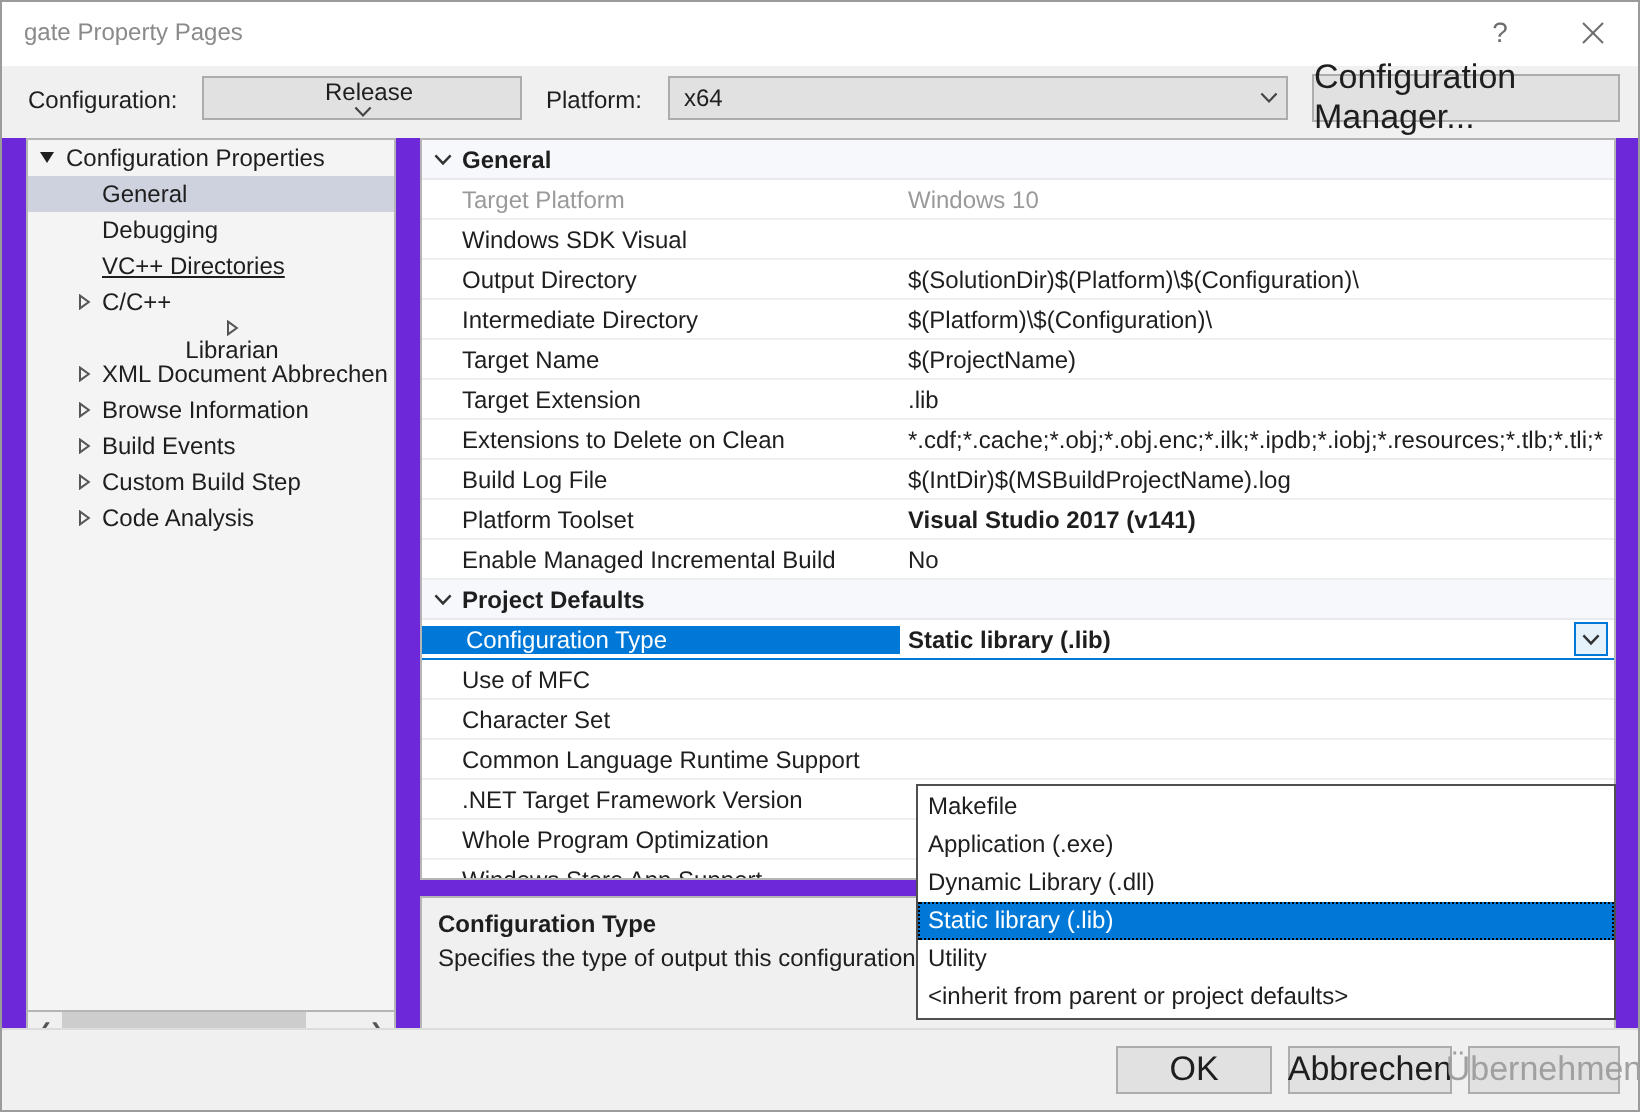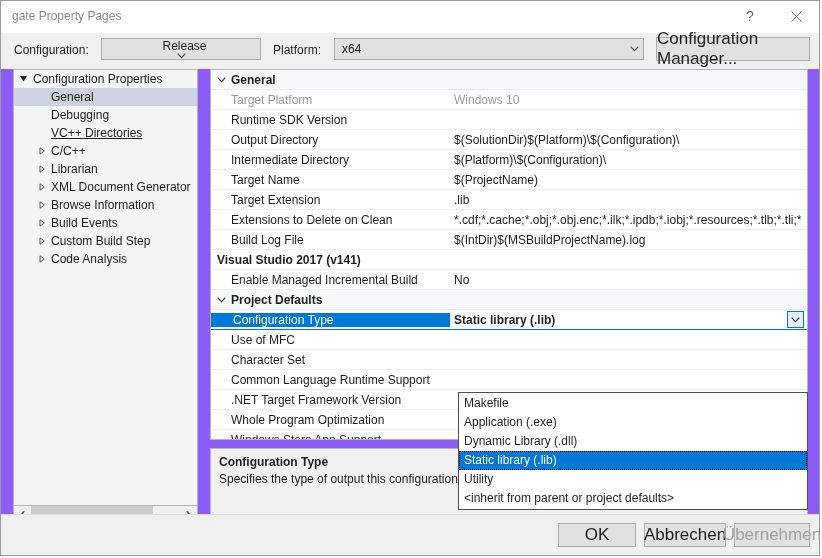--- a/index.html
+++ b/index.html
@@ -15,21 +15,21 @@
     position: relative;
     -webkit-font-smoothing: antialiased;
   }
 
   
   .window {
     position: absolute;
     left: 0; top: 0;
     width: 820px; height: 556px;
     border: 1px solid #9b9b9b;
-    background: #8b5cf6;
+    background: #6d28d9;
     box-sizing: border-box;
     display: flex;
     flex-direction: column;
   }
 
   
   .titlebar {
     height: 32px;
     background: #ffffff;
     display: flex;
@@ -372,35 +372,35 @@
             <span class="tree-label">VC++ Directories</span>
           </div>
           <div class="tree-item" style="padding-left: 20px;">
             <span class="tree-arrow">
               <svg width="8" height="8" viewBox="0 0 8 8">
                 <polygon points="2,0.8 6.4,4 2,7.2" fill="none" stroke="#555" stroke-width="1"></polygon>
               </svg>
             </span>
             <span class="tree-label">C/C++</span>
           </div>
-          <div class="tree-item" style="padding-left: 20px;">
+          <div class="tree-item" style="padding-left: 20px; flex-direction: column;">
             <span class="tree-arrow">
               <svg width="8" height="8" viewBox="0 0 8 8">
                 <polygon points="2,0.8 6.4,4 2,7.2" fill="none" stroke="#555" stroke-width="1"></polygon>
               </svg>
             </span>
             <span class="tree-label">Librarian</span>
           </div>
           <div class="tree-item" style="padding-left: 20px;">
             <span class="tree-arrow">
               <svg width="8" height="8" viewBox="0 0 8 8">
                 <polygon points="2,0.8 6.4,4 2,7.2" fill="none" stroke="#555" stroke-width="1"></polygon>
               </svg>
             </span>
-            <span class="tree-label">XML Document Generator</span>
+            <span class="tree-label">XML Document Abbrechen</span>
           </div>
           <div class="tree-item" style="padding-left: 20px;">
             <span class="tree-arrow">
               <svg width="8" height="8" viewBox="0 0 8 8">
                 <polygon points="2,0.8 6.4,4 2,7.2" fill="none" stroke="#555" stroke-width="1"></polygon>
               </svg>
             </span>
             <span class="tree-label">Browse Information</span>
           </div>
           <div class="tree-item" style="padding-left: 20px;">
@@ -445,21 +445,21 @@
                 <polyline points="0.7,0.7 4.5,4.7 8.3,0.7" fill="none" stroke="#333" stroke-width="1.2"></polyline>
               </svg>
             </span>
             <span>General</span>
           </div>
           <div class="prop-row dim">
             <div class="prop-name">Target Platform</div>
             <div class="prop-val">Windows 10</div>
           </div>
           <div class="prop-row">
-            <div class="prop-name">Runtime SDK Version</div>
+            <div class="prop-name">Windows SDK Visual</div>
           </div>
           <div class="prop-row">
             <div class="prop-name">Output Directory</div>
             <div class="prop-val">$(SolutionDir)$(Platform)\$(Configuration)\</div>
           </div>
           <div class="prop-row">
             <div class="prop-name">Intermediate Directory</div>
             <div class="prop-val">$(Platform)\$(Configuration)\</div>
           </div>
           <div class="prop-row">
@@ -472,20 +472,21 @@
           </div>
           <div class="prop-row">
             <div class="prop-name">Extensions to Delete on Clean</div>
             <div class="prop-val">*.cdf;*.cache;*.obj;*.obj.enc;*.ilk;*.ipdb;*.iobj;*.resources;*.tlb;*.tli;*</div>
           </div>
           <div class="prop-row">
             <div class="prop-name">Build Log File</div>
             <div class="prop-val">$(IntDir)$(MSBuildProjectName).log</div>
           </div>
           <div class="prop-row">
+            <div class="prop-name">Platform Toolset</div>
             <div class="prop-val bold">Visual Studio 2017 (v141)</div>
           </div>
           <div class="prop-row">
             <div class="prop-name">Enable Managed Incremental Build</div>
             <div class="prop-val">No</div>
           </div>
           <div class="cat-row">
             <span class="cat-chev">
               <svg width="9" height="6" viewBox="0 0 9 6">
                 <polyline points="0.7,0.7 4.5,4.7 8.3,0.7" fill="none" stroke="#333" stroke-width="1.2"></polyline>

